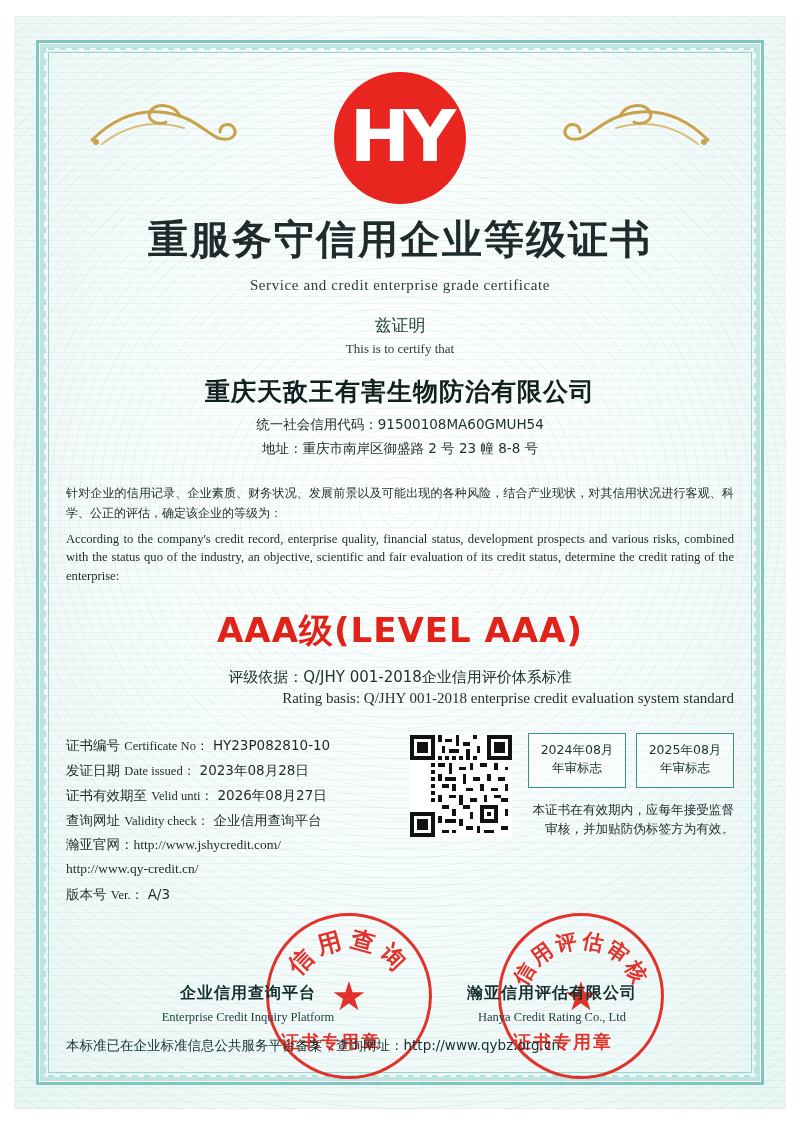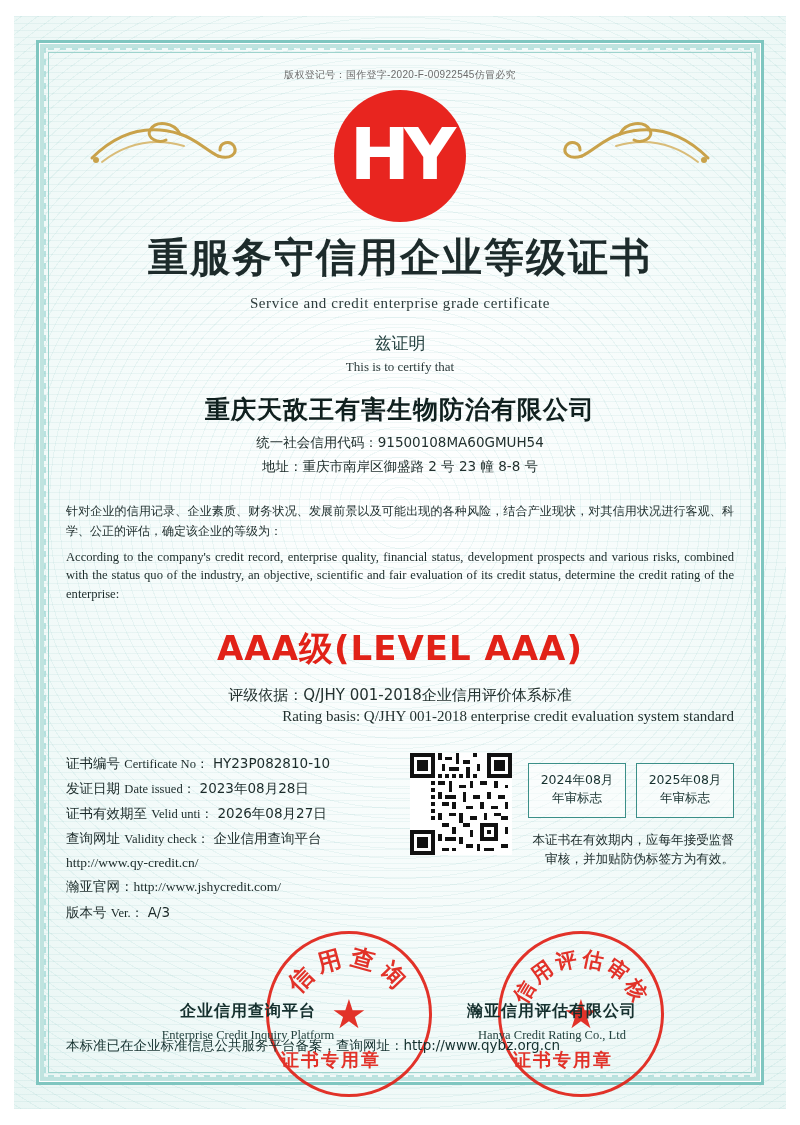--- a/index.html
+++ b/index.html
@@ -285,21 +285,20 @@
   .verify-text {
     font-size: 12.6px;
     line-height: 1.55;
     color: #1b2a29;
     text-align: justify;
     font-family: "DejaVu Sans", sans-serif;
   }
   .year-boxes {
     display: flex;
     gap: 10px;
-    margin-top: 12px;
   }
   .year-box {
     flex: 1;
     border: 1px solid #3b8f88;
     padding: 7px 4px 9px;
     text-align: center;
     font-size: 12.5px;
     color: #16302e;
     line-height: 1.45;
     font-family: "DejaVu Sans", sans-serif;
@@ -399,21 +398,20 @@
 <body>
 
 <div id="certificate">
   <div class="paper">
     <div class="border-deco"></div>
     <div class="border-outer"></div>
     <div class="border-inner"></div>
 
     <div class="content">
 
-      <div class="copyright">版权登记号：国作登字-2020-F-00922545仿冒必究</div>
 
       <div class="logo-area">
         <svg class="flourish left" viewBox="0 0 210 62">
           <path d="M4 46 C 30 20, 60 12, 92 22 C 108 27, 118 38, 130 44" fill="none" stroke="#c9a24a" stroke-width="3" stroke-linecap="round"></path>
           <path d="M14 50 C 40 30, 68 26, 96 34" fill="none" stroke="#d9bc78" stroke-width="2" stroke-linecap="round"></path>
           <path d="M92 22 C 86 10, 68 8, 62 18 C 58 26, 70 32, 78 28" fill="none" stroke="#c9a24a" stroke-width="3" stroke-linecap="round"></path>
           <path d="M130 44 C 142 48, 150 42, 146 34 C 142 28, 132 30, 132 38" fill="none" stroke="#c9a24a" stroke-width="3" stroke-linecap="round"></path>
           <circle cx="8" cy="48" r="3" fill="#c9a24a"></circle>
         </svg>
         <svg class="flourish right" viewBox="0 0 210 62">
@@ -467,24 +465,24 @@
           <div class="drow">
             <span>证书有效期至</span>
             <span class="en">Velid unti：</span>
             <span class="val">2026年08月27日</span>
           </div>
           <div class="drow">
             <span>查询网址</span>
             <span class="en">Validity check：</span>
             <span class="val">企业信用查询平台</span>
           </div>
-          <div class="url-row">http://www.qy-credit.cn/</div>
           <div class="url-row">
             <span>瀚亚官网：</span><span>http://www.jshycredit.com/</span>
           </div>
+          <div class="url-row">http://www.qy-credit.cn/</div>
           <div class="drow">
             <span>版本号</span>
             <span class="en">Ver.：</span>
             <span class="val">A/3</span>
           </div>
         </div>
 
         <div class="qr-wrap">
           <div class="qr">
             <svg width="102" height="102" viewBox="0 0 29 29" shape-rendering="crispEdges">

